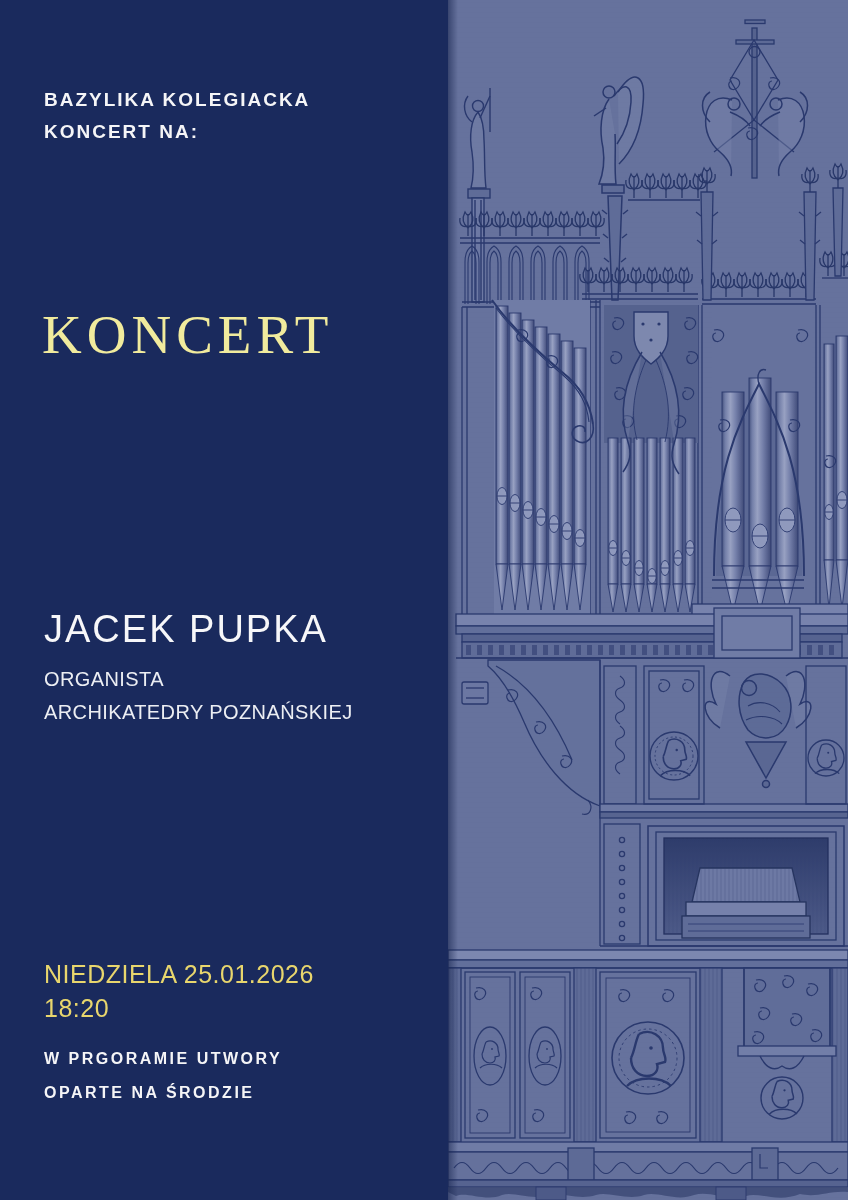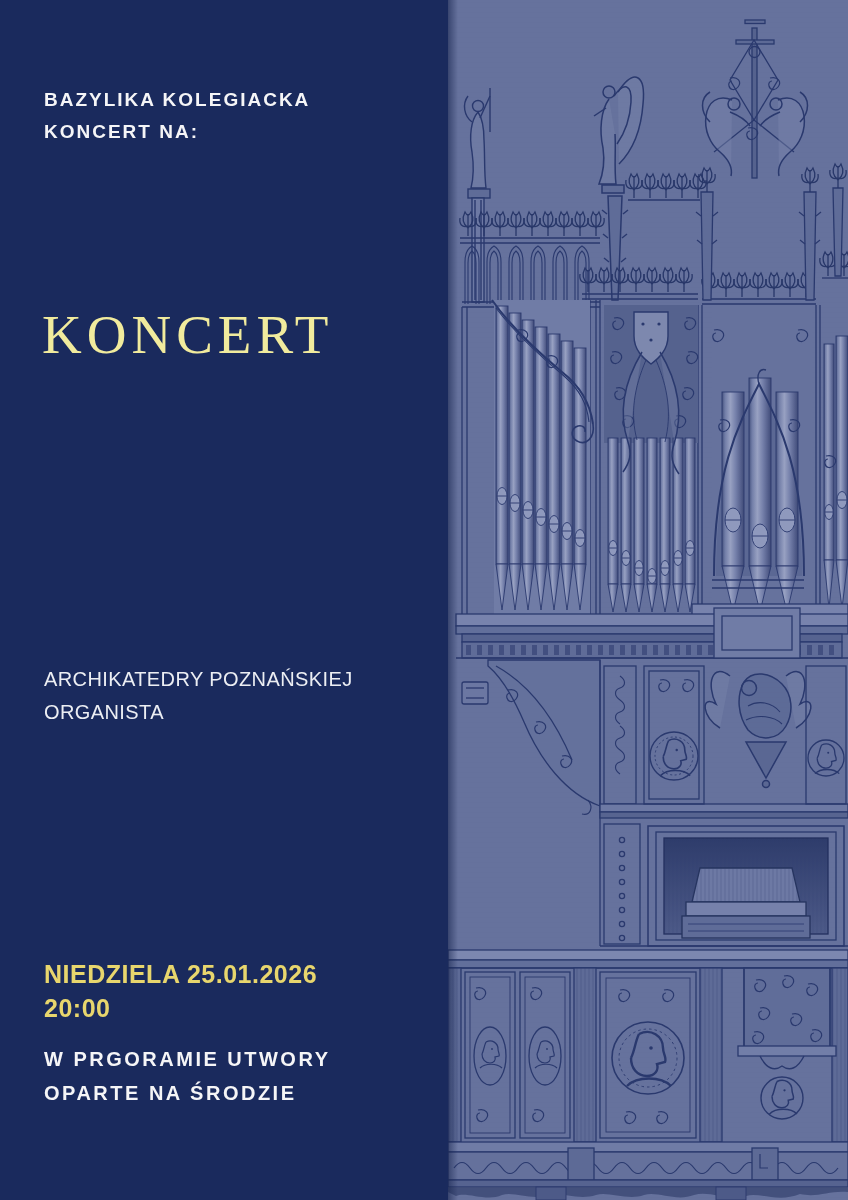--- a/index.html
+++ b/index.html
@@ -17,47 +17,48 @@
   .invite{position:absolute;left:44px;top:84px;color:#f5f5f7;
     font-size:19px;font-weight:bold;letter-spacing:2px;line-height:32px;white-space:nowrap;}
   .title{position:absolute;left:42px;top:295px;color:#f1eb9d;
     font-family:"Liberation Serif",serif;font-weight:normal;
     font-size:55px;letter-spacing:5px;line-height:79px;white-space:nowrap;}
   .performer-name{position:absolute;left:44px;top:608px;color:#f7f7f9;
     font-size:38px;letter-spacing:2px;white-space:nowrap;}
   .performer-role{position:absolute;left:44px;top:663px;color:#eceef3;
     font-size:20px;letter-spacing:.4px;line-height:33px;white-space:nowrap;}
   .event{position:absolute;left:44px;top:957px;color:#e8d66d;
-    font-size:25px;letter-spacing:.5px;line-height:34px;white-space:nowrap;font-weight:bold;}
+    font-size:25px;letter-spacing:.5px;line-height:34px;white-space:nowrap;}
   .program{position:absolute;left:44px;top:1042px;color:#f5f5f7;
-    font-size:20px;font-weight:bold;letter-spacing:2.5px;line-height:34px;white-space:nowrap;}
+    font-size:16px;font-weight:bold;letter-spacing:2.5px;line-height:34px;white-space:nowrap;}
 </style>
 </head>
 <body>
 
 <div class="poster">
 
   <div class="left-panel">
     <div class="invite">
       <div>BAZYLIKA KOLEGIACKA</div>
       <div>KONCERT NA:</div>
     </div>
 
     <div class="title">
       <div>KONCERT</div>
     </div>
 
+    <div class="performer-name">JACEK PUPKA</div>
     <div class="performer-role">
+      <div>ORGANISTA</div>
       <div>ARCHIKATEDRY POZNAŃSKIEJ</div>
-      <div>ORGANISTA</div>
     </div>
 
     <div class="event">
       <div>NIEDZIELA 25.01.2026</div>
-      <div>20:00</div>
+      <div>18:20</div>
     </div>
 
     <div class="program">
       <div>W PRGORAMIE UTWORY</div>
       <div>OPARTE NA ŚRODZIE</div>
     </div>
   </div>
 
   <div class="illustration-wrap">
   <svg width="400" height="1200" viewBox="0 0 400 1200" xmlns="http://www.w3.org/2000/svg">

